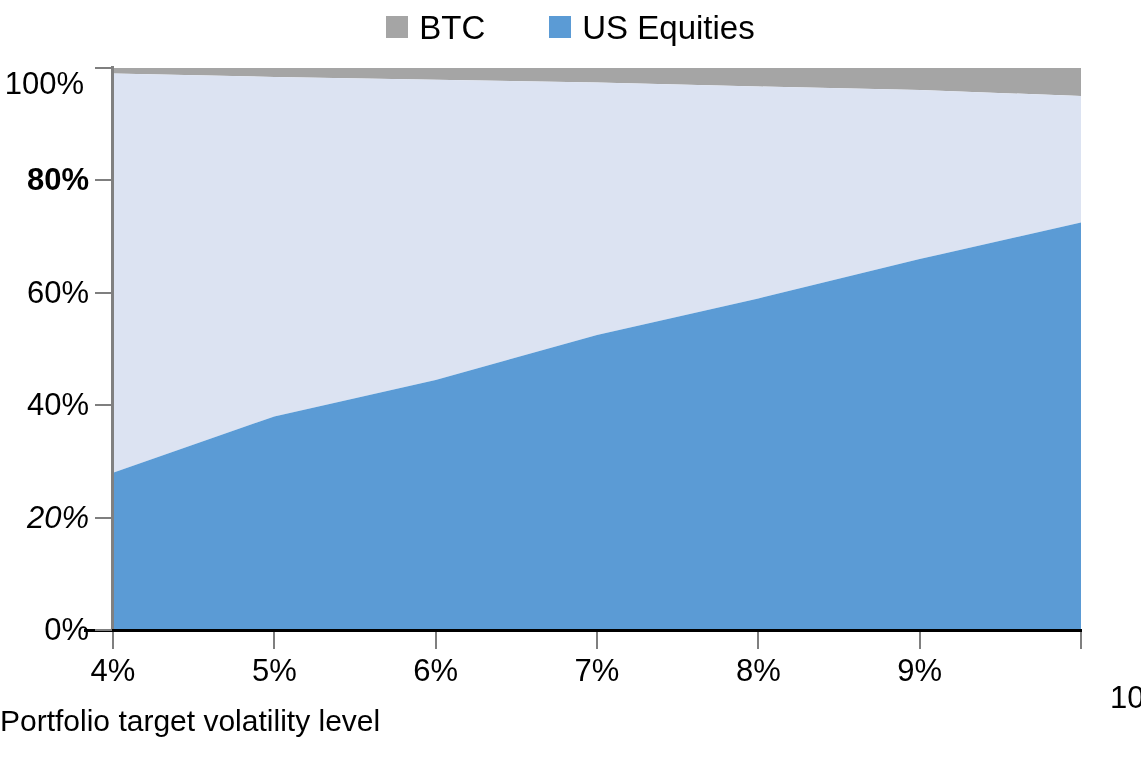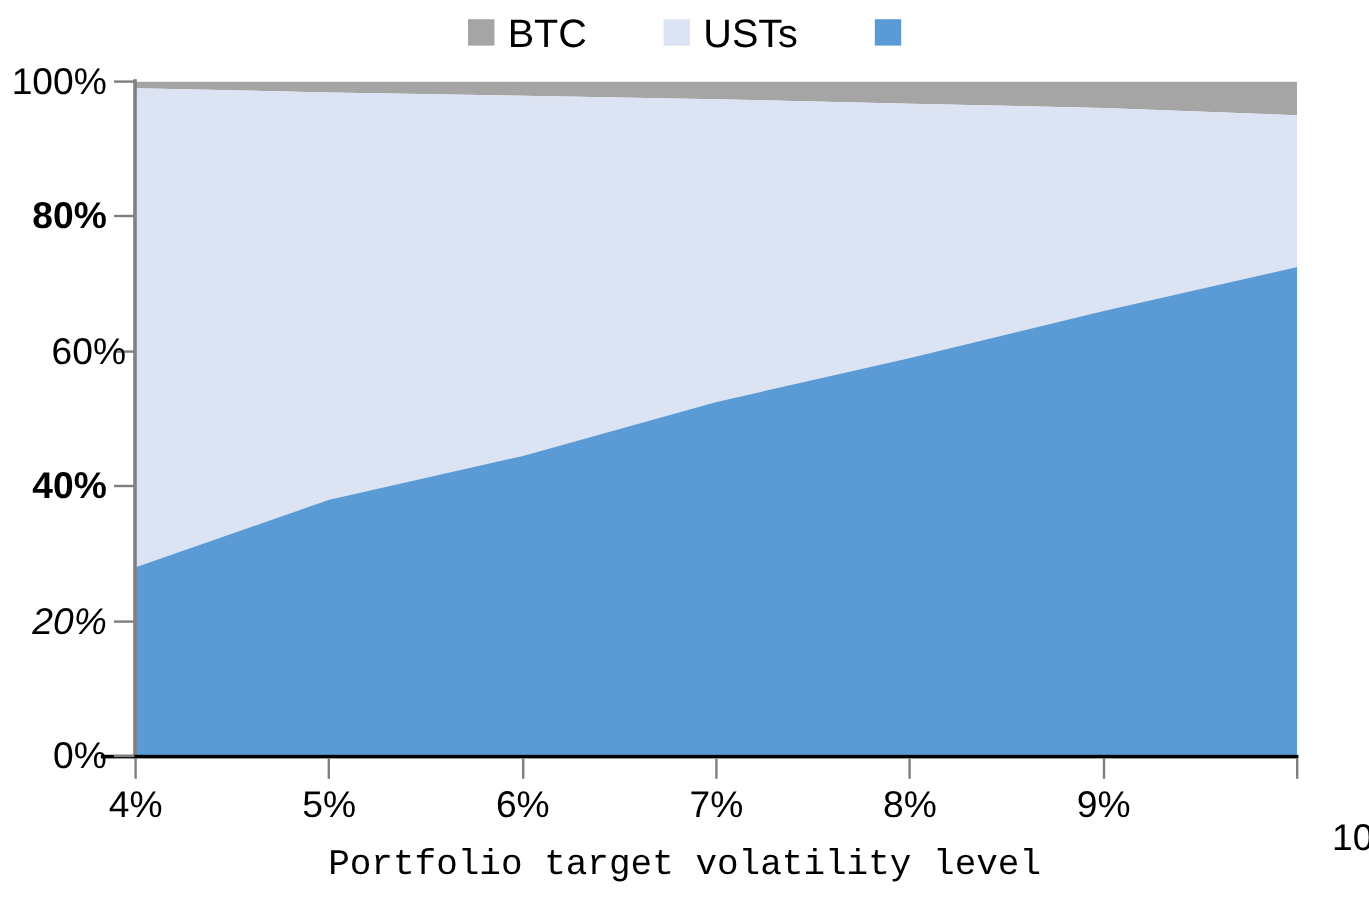--- a/index.html
+++ b/index.html
@@ -116,66 +116,62 @@
     color: #000000;
     white-space: nowrap;
     line-height: 1;
   }
 
   .axis-title-x {
     position: absolute;
     left: 0;
     top: 706px;
     width: 1141px;
-    text-align: center;
+    text-align: left;
     font-size: 30px;
     color: #000000;
     line-height: 1;
-    font-family: Liberation Mono, monospace;
   }
 </style>
 </head>
 <body>
 
 <div id="chart-root">
 
   <div class="legend">
     <div class="legend-entry">
       <span class="legend-swatch" style="background:#A5A5A5;"></span>
       <span class="legend-label">BTC</span>
     </div>
     <div class="legend-entry">
-      <span class="legend-swatch" style="background:#DCE3F2;"></span>
-      <span class="legend-label">USTs</span>
-    </div>
-    <div class="legend-entry">
       <span class="legend-swatch" style="background:#5B9BD5;"></span>
+      <span class="legend-label">US Equities</span>
     </div>
   </div>
 
   <div class="plot-area">
     <svg class="plot-svg" id="plot-svg" viewBox="0 0 968 562" preserveAspectRatio="none">
       <polygon id="area-btc" points="0,0 161.33333333333331,0 322.66666666666663,0 484,0 645.3333333333333,0 806.6666666666667,0 968,0 968,28.100000000000023 806.6666666666667,21.918000000000006 645.3333333333333,18.545999999999935 484,14.611999999999966 322.66666666666663,11.801999999999907 161.33333333333331,8.991999999999962 0,5.6200000000000045" fill="#A5A5A5"></polygon>
       <polygon id="area-usts" points="0,5.6200000000000045 161.33333333333331,8.991999999999962 322.66666666666663,11.801999999999907 484,14.611999999999966 645.3333333333333,18.545999999999935 806.6666666666667,21.918000000000006 968,28.100000000000023 968,154.55 806.6666666666667,191.07999999999998 645.3333333333333,230.42000000000002 484,266.95 322.66666666666663,311.90999999999997 161.33333333333331,348.44 0,404.64" fill="#DCE3F2"></polygon>
       <polygon id="area-equities" points="0,404.64 161.33333333333331,348.44 322.66666666666663,311.90999999999997 484,266.95 645.3333333333333,230.42000000000002 806.6666666666667,191.07999999999998 968,154.55 968,562 806.6666666666667,562 645.3333333333333,562 484,562 322.66666666666663,562 161.33333333333331,562 0,562" fill="#5B9BD5"></polygon>
     </svg>
   </div>
 
   <div class="axis-line-y"></div>
   <div class="axis-line-x"></div>
 
   <div id="y-axis-group">
       <div class="tick-y" style="top: 67px;"></div>
-      <div class="ylabel-wrap" style="top: 52px;">100%</div>
+      <div class="ylabel-wrap" style="top: 68px; text-align: center;">100%</div>
       <div class="tick-y" style="top: 179.4px;"></div>
       <div class="ylabel-wrap" style="top: 164.4px; font-weight: bold;">80%</div>
       <div class="tick-y" style="top: 291.8px;"></div>
-      <div class="ylabel-wrap" style="top: 276.8px; margin-left: 16px;">60%</div>
+      <div class="ylabel-wrap" style="top: 276.8px;">60%</div>
       <div class="tick-y" style="top: 404.2px;"></div>
-      <div class="ylabel-wrap" style="top: 389.2px; font-weight: bold;">40%</div>
+      <div class="ylabel-wrap" style="top: 389.2px;">40%</div>
       <div class="tick-y" style="top: 516.6px;"></div>
       <div class="ylabel-wrap" style="top: 501.6px; font-style: italic;">20%</div>
       <div class="tick-y" style="top: 629px;"></div>
       <div class="ylabel-wrap" style="top: 614px;">0%</div>
     </div>
 
   <div id="x-axis-group">
       <div class="tick-x" style="left: 112px;"></div>
       <div class="xlabel-wrap" style="left: 113px;">4%</div>
       <div class="tick-x" style="left: 273.333px;"></div>

